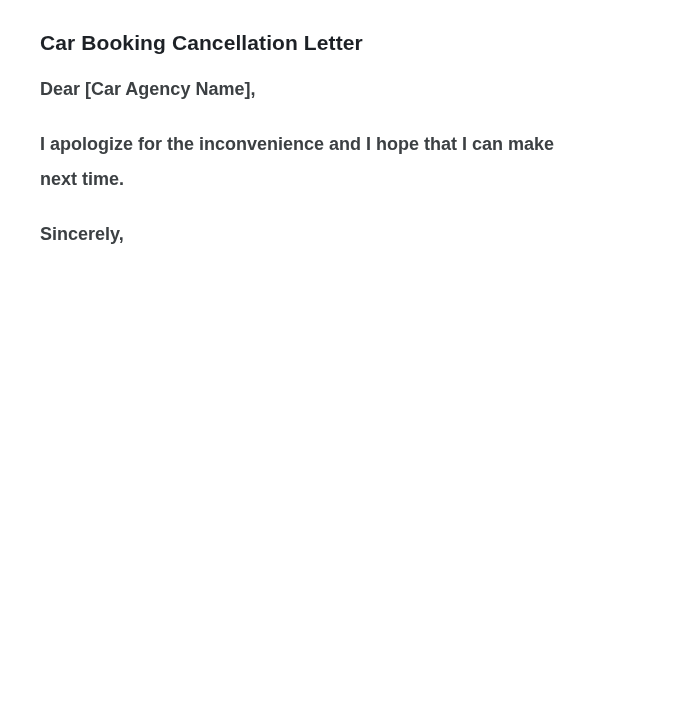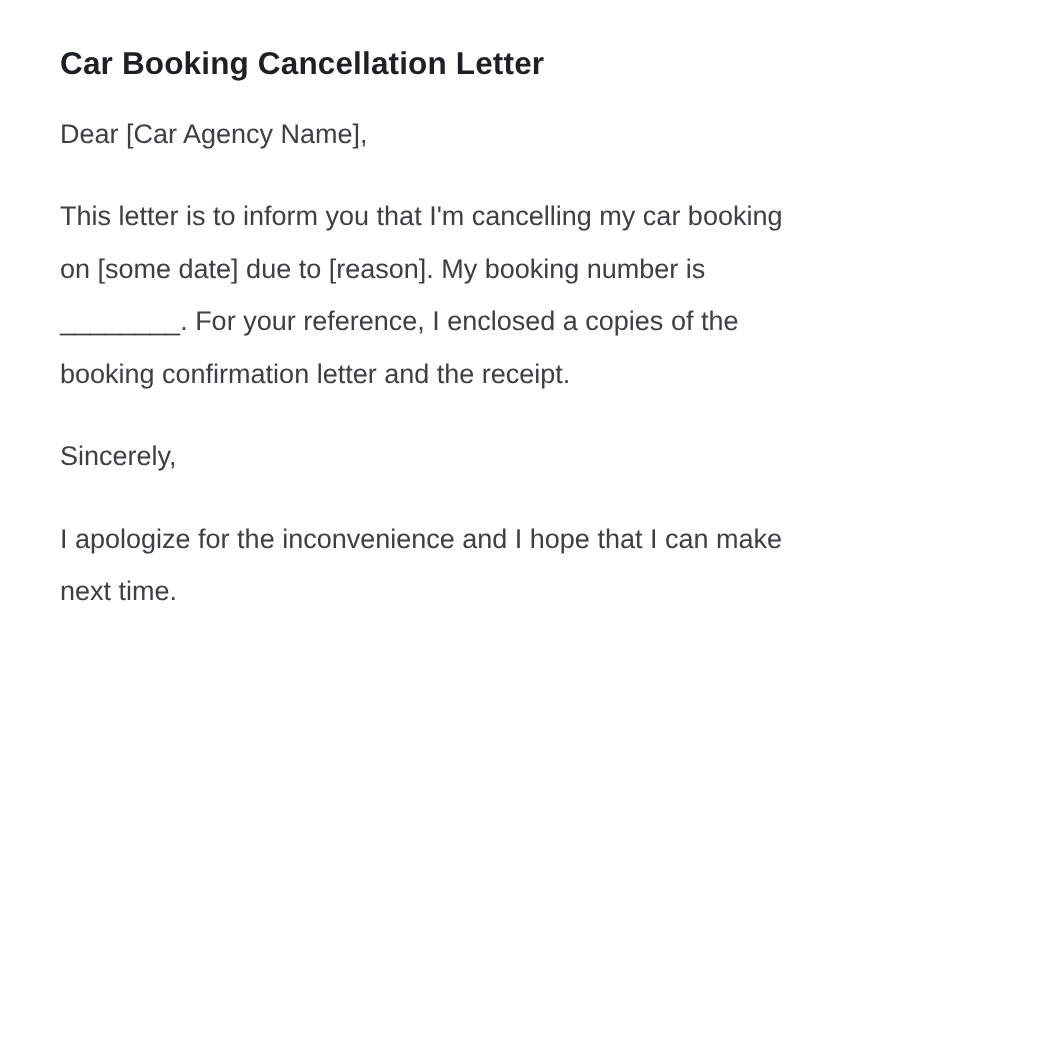--- a/index.html
+++ b/index.html
@@ -22,37 +22,33 @@
     font-size: 21px;
     line-height: 25px;
     font-weight: 700;
     letter-spacing: 0.1px;
     color: var(--heading-color, #1d2126);
   }
   .letter-para {
     margin: 0 0 20px 0;
     font-size: 18px;
     line-height: 35px;
-    font-weight: 400;
+    font-weight: 700;
     color: var(--body-color, #3c4043);
     white-space: pre-line;
   }
 </style>
 </head>
 <body>
 
 <div class="page">
   <h1 class="letter-title">Car Booking Cancellation Letter</h1>
 
   <p class="letter-para">Dear [Car Agency Name],</p>
 
-  <p class="letter-para">This letter is to inform you that I'm cancelling my car booking
-on [some date] due to [reason]. My booking number is
-________. For your reference, I enclosed a copies of the
-booking confirmation letter and the receipt.</p>
 
 
 
-  <p class="letter-para">Sincerely,</p>
-
   <p class="letter-para">I apologize for the inconvenience and I hope that I can make
 next time.</p>
+
+  <p class="letter-para">Sincerely,</p>
 </div>
 
 </body></html>

